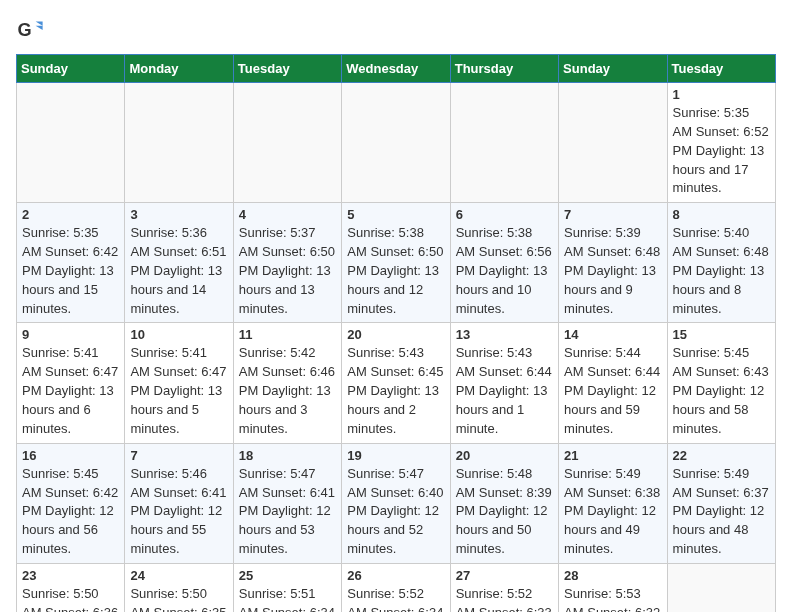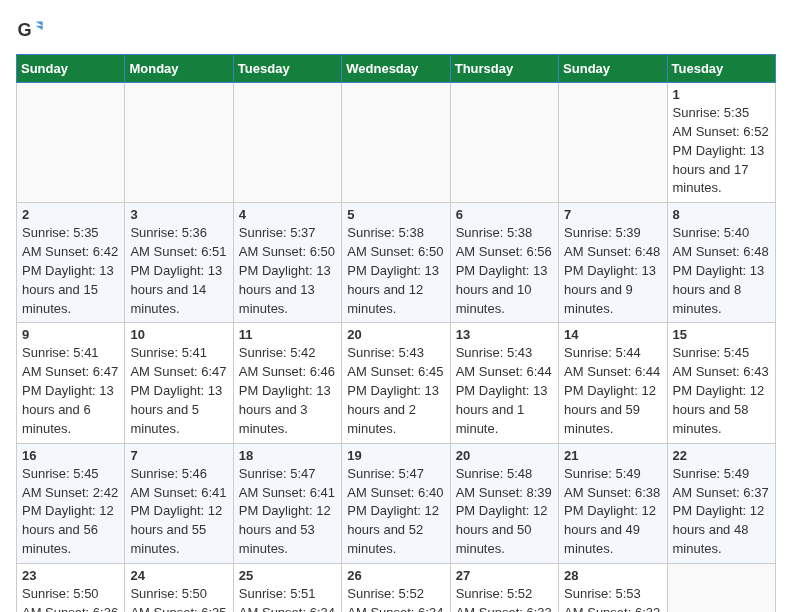--- a/index.html
+++ b/index.html
@@ -236,21 +236,21 @@
           <div class="day-info">Sunrise: 5:45 AM
 Sunset: 6:43 PM
 Daylight: 12 hours
 and 58 minutes.</div>
         </td>
       </tr>
       <tr>
         <td>
           <span class="day-num">16</span>
           <div class="day-info">Sunrise: 5:45 AM
-Sunset: 2:42 PM
+Sunset: 6:42 PM
 Daylight: 12 hours
 and 56 minutes.</div>
         </td>
         <td>
           <span class="day-num">7</span>
           <div class="day-info">Sunrise: 5:46 AM
 Sunset: 6:41 PM
 Daylight: 12 hours
 and 55 minutes.</div>
         </td>

